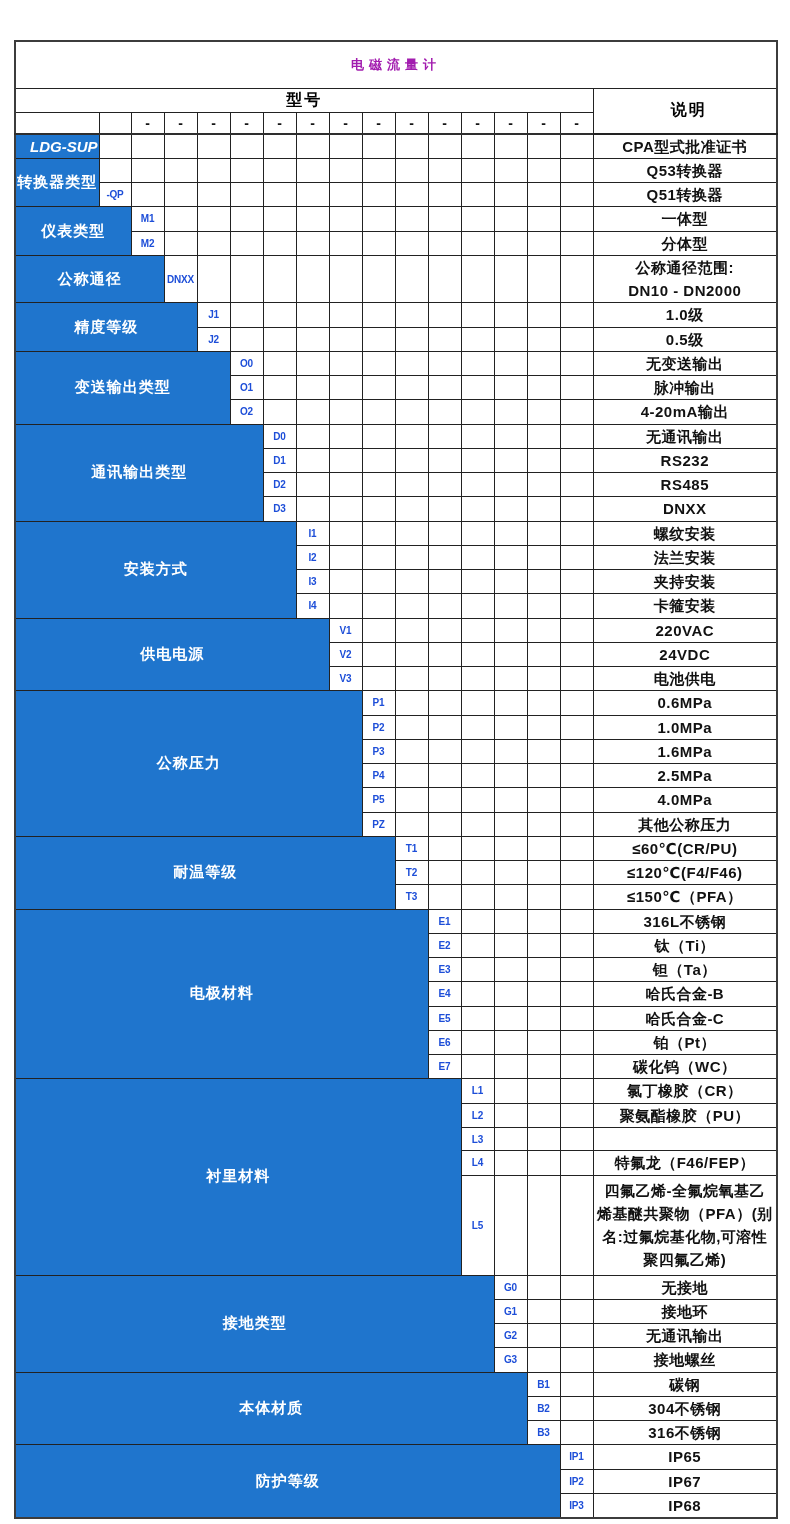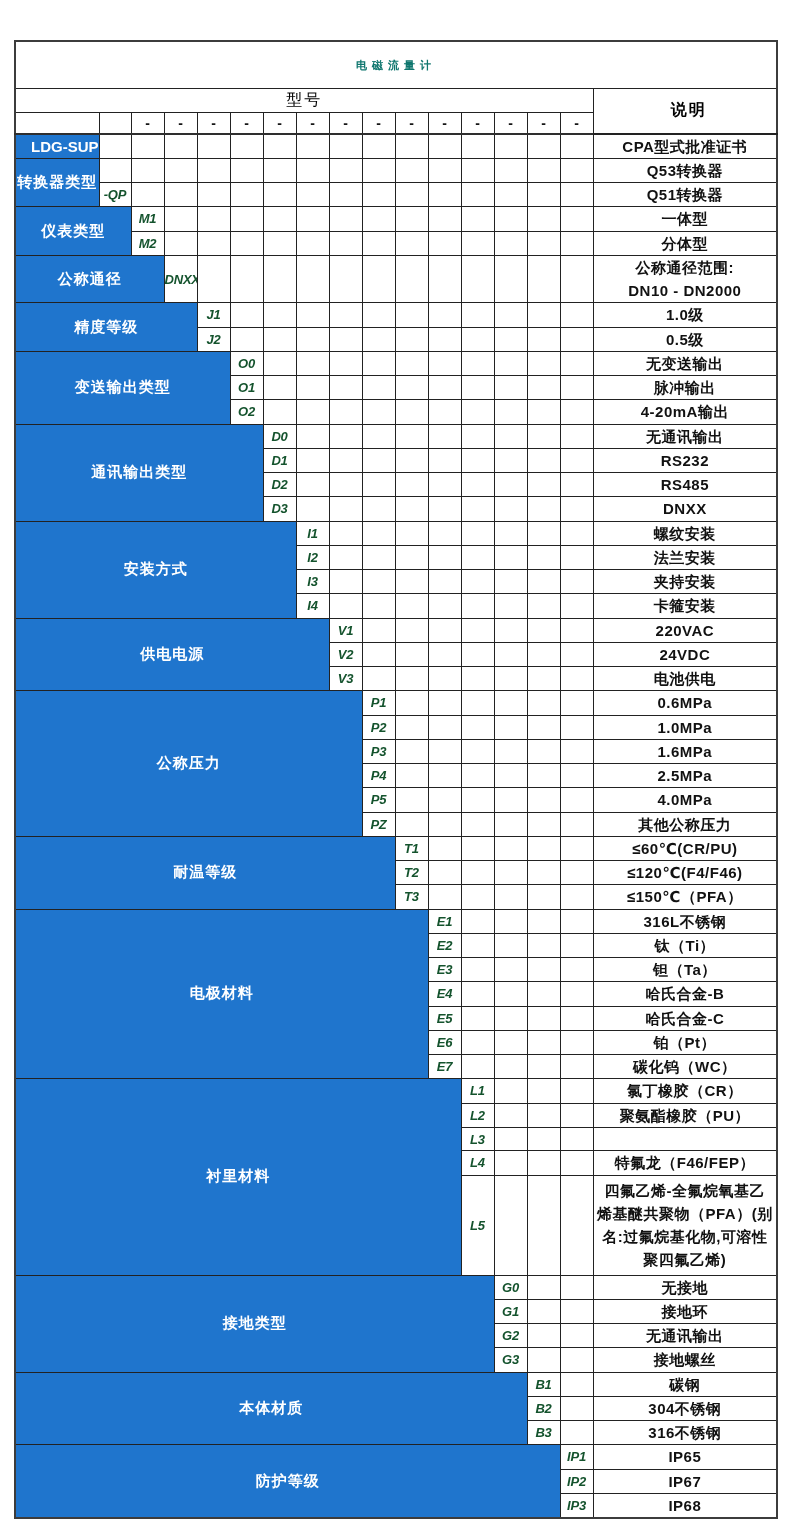--- a/index.html
+++ b/index.html
@@ -13,41 +13,41 @@
     border-collapse:collapse;table-layout:fixed;width:762px;
     border:2px solid #3c3c3c;
   }
   td{
     border:1px solid #222222;padding:0;margin:0;
     text-align:center;vertical-align:middle;
     overflow:hidden;
   }
   tr{height:23.5px;}
   .title-cell{
-    height:46px;font-size:11px;font-weight:700;letter-spacing:5px;color:#0f766e;
+    height:46px;font-size:13px;font-weight:700;letter-spacing:5px;color:#a21caf;
   }
   .model-cell{
-    height:23px;font-size:16px;font-weight:400;letter-spacing:2px;color:#000;
+    height:23px;font-size:16px;font-weight:700;letter-spacing:2px;color:#000;
   }
   .desc-head{
     font-size:16px;font-weight:700;letter-spacing:2px;color:#000;
     border-bottom-width:2px;
     padding-left:8px;
   }
   .dash-row{height:21px;}
   .dash-row td{border-bottom:2px solid #2e2e2e;font-size:14px;font-weight:700;}
   .cat{
     background:var(--cat-blue,#1f75cd);
     color:#ffffff;font-size:15px;font-weight:700;letter-spacing:1px;
   }
   .cat.left{
-    text-align:right;padding-left:13px;letter-spacing:0;font-weight:700;font-size:15px;
+    text-align:center;padding-left:13px;letter-spacing:0;font-weight:700;font-size:15px;font-style:italic;
   }
   .code{
-    font-size:13px;font-weight:700;white-space:nowrap;letter-spacing:-0.2px;color:#14532d;font-style:italic;
+    font-size:10px;font-weight:700;white-space:nowrap;letter-spacing:-0.2px;color:#1d4ed8;
   }
   .desc{
     font-size:15px;font-weight:700;letter-spacing:0.5px;color:#111;
     white-space:pre-line;line-height:1.55;
   }
 </style>
 </head>
 <body>
 
 <div class="table-wrap">

